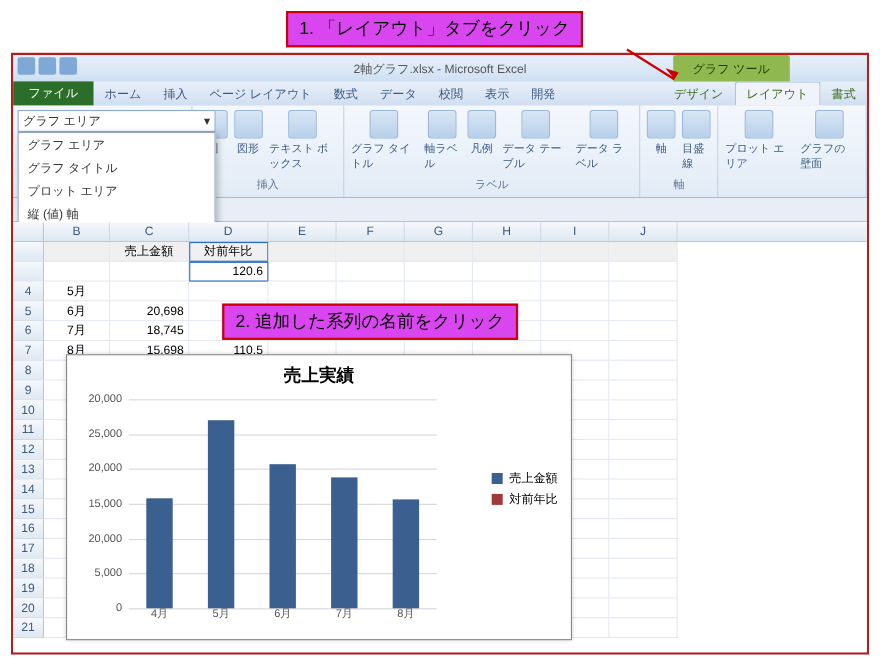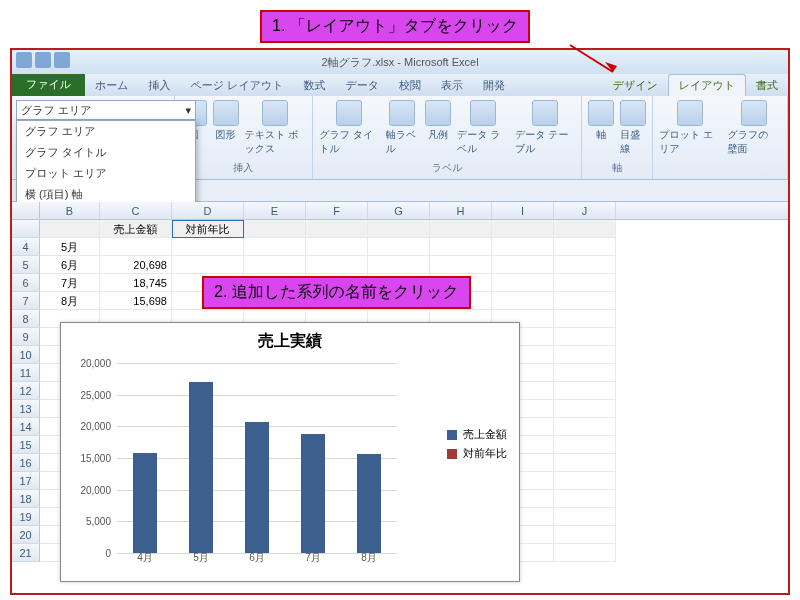--- a/index.html
+++ b/index.html
@@ -78,20 +78,21 @@
 
 <div class="excel-window">
 
   <div class="titlebar">
     <div class="qat">
       <div class="qat-icon"></div>
       <div class="qat-icon"></div>
       <div class="qat-icon"></div>
     </div>
     <span>2軸グラフ.xlsx - Microsoft Excel</span>
+    <div class="contextual">グラフ ツール</div>
   </div>
 
   <div class="ribbon-tabs">
     <div class="tab file">ファイル</div>
     <div class="tab">ホーム</div>
     <div class="tab">挿入</div>
     <div class="tab">ページ レイアウト</div>
     <div class="tab">数式</div>
     <div class="tab">データ</div>
     <div class="tab">校閲</div>
@@ -107,21 +108,20 @@
 
     <div class="selection-dd">
       <div class="sel-input">
         <span>グラフ エリア</span>
         <span>▾</span>
       </div>
       <div class="sel-list">
         <div class="sel-item">グラフ エリア</div>
         <div class="sel-item">グラフ タイトル</div>
         <div class="sel-item">プロット エリア</div>
-        <div class="sel-item">横 (項目) 軸</div>
         <div class="sel-item">縦 (値) 軸</div>
         <div class="sel-item">縦 (値) 軸 目盛線</div>
         <div class="sel-item">凡例</div>
         <div class="sel-item">系列 "売上金額"</div>
         <div class="sel-item hover">系列 "対前年比"</div>
       </div>
     </div>
 
     <div class="ribbon-group" style="width:190px;"></div>
     <div class="ribbon-group">
@@ -153,26 +153,26 @@
             <div class="icn"></div>
             <span>軸ラベル</span>
           </div>
         <div class="rg-btn">
             <div class="icn"></div>
             <span>凡例</span>
           </div>
         <div class="rg-btn">
             <div class="icn"></div>
             <span>データ
+テーブル</span>
+          </div>
+        <div class="rg-btn">
+            <div class="icn"></div>
+            <span>データ
 ラベル</span>
-          </div>
-        <div class="rg-btn">
-            <div class="icn"></div>
-            <span>データ
-テーブル</span>
           </div>
       </div>
       <div class="rg-label">ラベル</div>
     </div>
     <div class="ribbon-group">
       <div class="rg-items">
         <div class="rg-btn">
             <div class="icn"></div>
             <span>軸</span>
           </div>
@@ -224,20 +224,32 @@
           <div class="row-h"></div>
           <div class="cell c hdr" style="width: 60px;"></div>
           <div class="cell hdr" style="width: 72px;">売上金額</div>
           <div class="cell hdr sel" style="width: 72px;">対前年比</div>
           <div class="cell hdr" style="width: 62px;"></div>
           <div class="cell hdr" style="width: 62px;"></div>
           <div class="cell hdr" style="width: 62px;"></div>
           <div class="cell hdr" style="width: 62px;"></div>
           <div class="cell hdr" style="width: 62px;"></div>
           <div class="cell hdr" style="width: 62px;"></div>
+        </div>
+        <div class="row">
+          <div class="row-h"></div>
+          <div class="cell c" style="width: 60px;"></div>
+          <div class="cell" style="width: 72px;"></div>
+          <div class="cell sel" style="width: 72px;">120.6</div>
+          <div class="cell" style="width: 62px;"></div>
+          <div class="cell" style="width: 62px;"></div>
+          <div class="cell" style="width: 62px;"></div>
+          <div class="cell" style="width: 62px;"></div>
+          <div class="cell" style="width: 62px;"></div>
+          <div class="cell" style="width: 62px;"></div>
         </div>
         <div class="row">
           <div class="row-h">4</div>
           <div class="cell c" style="width: 60px;">5月</div>
           <div class="cell" style="width: 72px;"></div>
           <div class="cell" style="width: 72px;"></div>
           <div class="cell" style="width: 62px;"></div>
           <div class="cell" style="width: 62px;"></div>
           <div class="cell" style="width: 62px;"></div>
           <div class="cell" style="width: 62px;"></div>

